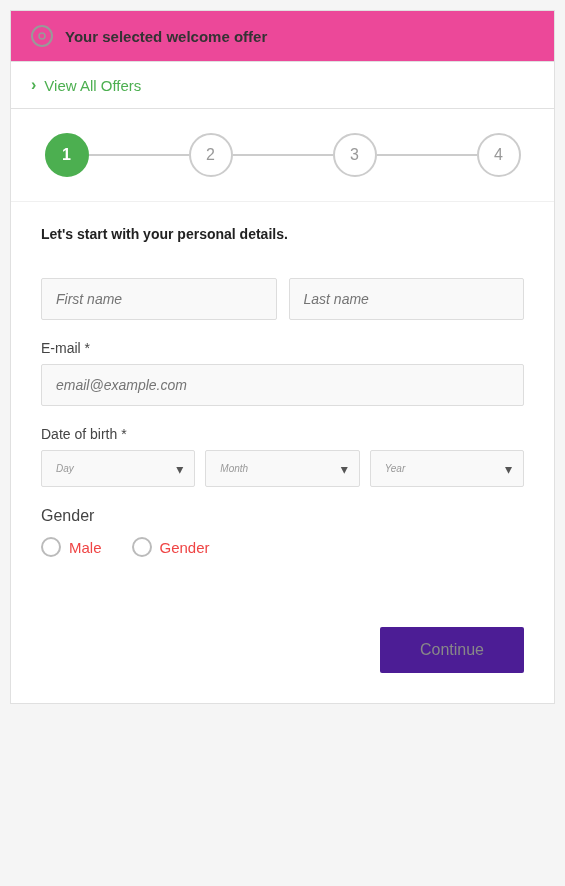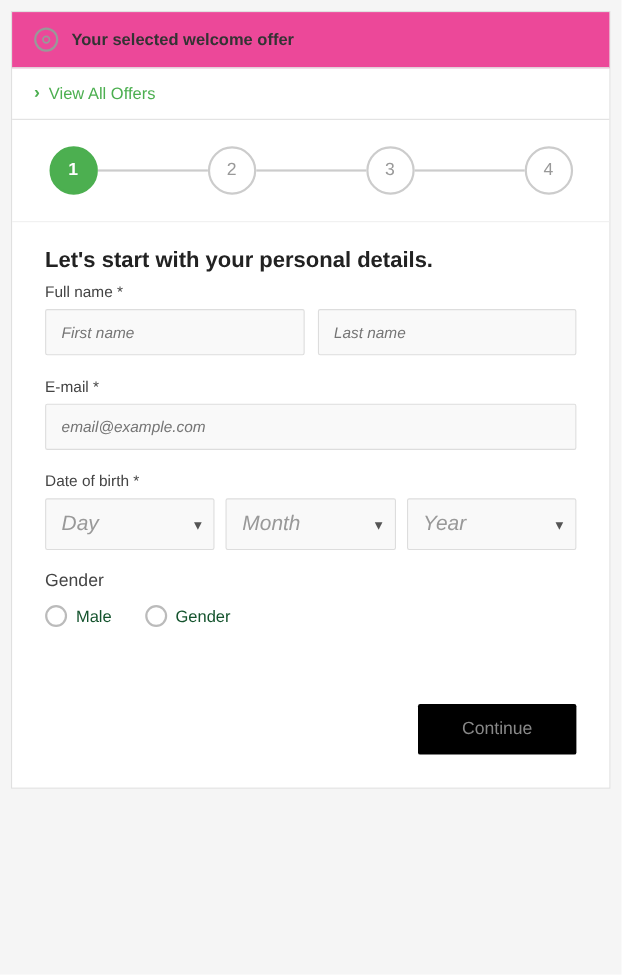--- a/index.html
+++ b/index.html
@@ -126,24 +126,24 @@
       background: #ccc;
       max-width: 100px;
     }
 
     
     .form-section {
       padding: 24px 30px 30px;
     }
 
     .form-title {
-      font-size: 20px;
+      font-size: 14px;
       font-weight: bold;
       color: #222;
-      margin-bottom: 8px;
+      margin-bottom: 36px;
     }
 
     .form-group {
       margin-bottom: 20px;
     }
 
     .form-label {
       font-size: 14px;
       color: #444;
       margin-bottom: 8px;
@@ -176,21 +176,21 @@
     .select-wrapper {
       position: relative;
       flex: 1;
     }
 
     .select-wrapper select {
       width: 100%;
       padding: 12px 14px;
       border: 1px solid #ddd;
       background: #f9f9f9;
-      font-size: 19px;
+      font-size: 10px;
       color: #999;
       font-style: italic;
       appearance: none;
       -webkit-appearance: none;
       outline: none;
       cursor: pointer;
       border-radius: 2px;
     }
 
     .select-arrow {
@@ -231,32 +231,32 @@
       border: 2px solid #bbb;
       flex-shrink: 0;
       background: #fff;
       display: flex;
       align-items: center;
       justify-content: center;
     }
 
     .gender-text {
       font-size: 15px;
-      color: #14532d;
+      color: #ef4444;
     }
 
     
     .button-row {
       display: flex;
       justify-content: flex-end;
       padding: 20px 30px 30px;
     }
 
     .continue-btn {
-      background: #000000;
+      background: #4c1d95;
       border: none;
       padding: 14px 40px;
       font-size: 16px;
       color: #888;
       cursor: pointer;
       border-radius: 2px;
       font-weight: 500;
     }
   </style>
 </head>
@@ -294,21 +294,20 @@
     <div class="step-line"></div>
     <div class="step">
       <span>4</span>
     </div>
   </div>
 
   <div class="form-section">
     <h2 class="form-title">Let's start with your personal details.</h2>
 
     <div class="form-group">
-      <label class="form-label">Full name *</label>
       <div class="form-row">
         <input type="text" class="form-input" placeholder="First name" style="">
         <input type="text" class="form-input" placeholder="Last name" style="">
       </div>
     </div>
 
     <div class="form-group">
       <label class="form-label">E-mail *</label>
       <input type="email" class="form-input" placeholder="email@example.com" style="">
     </div>

